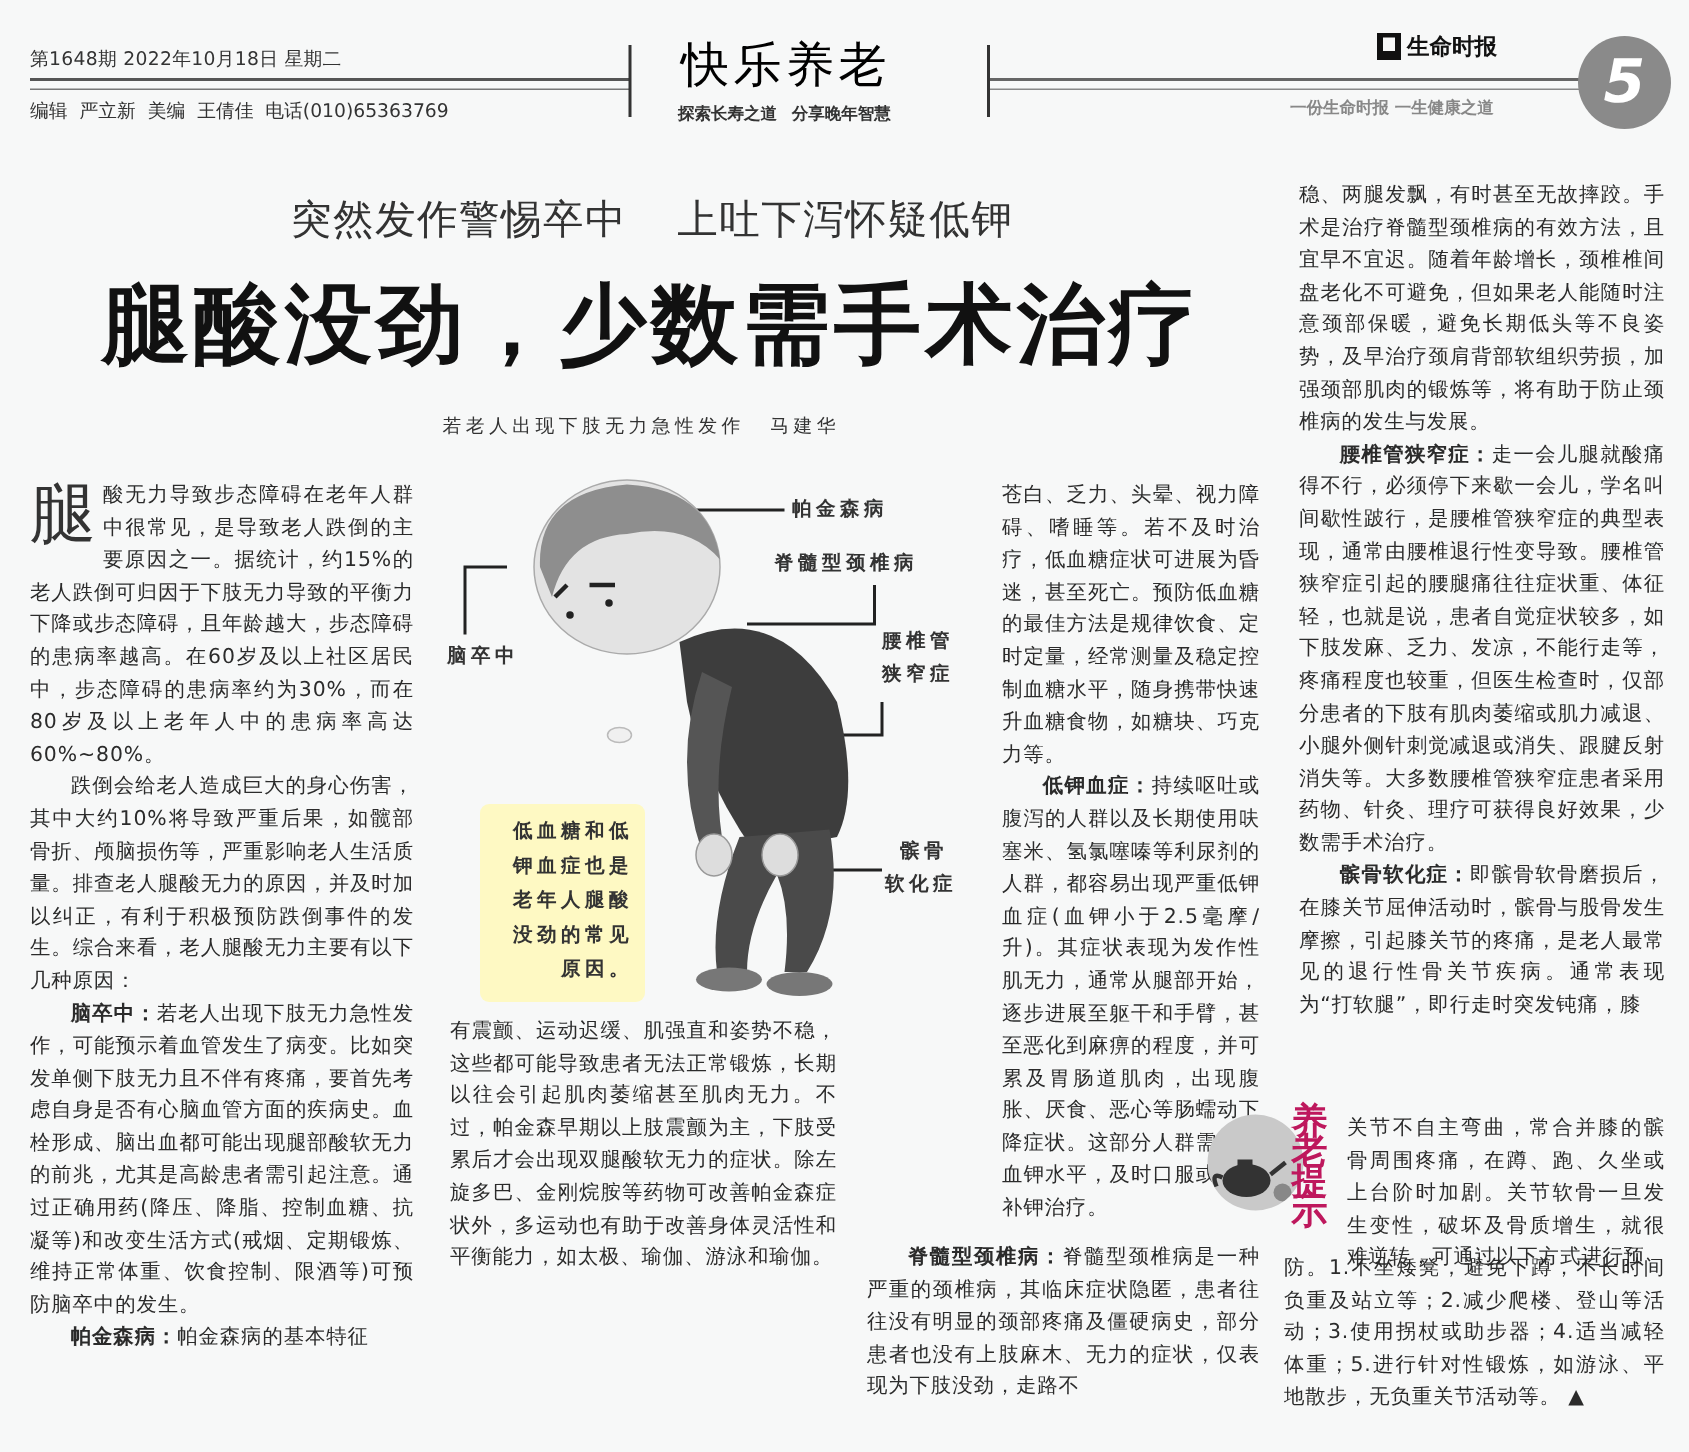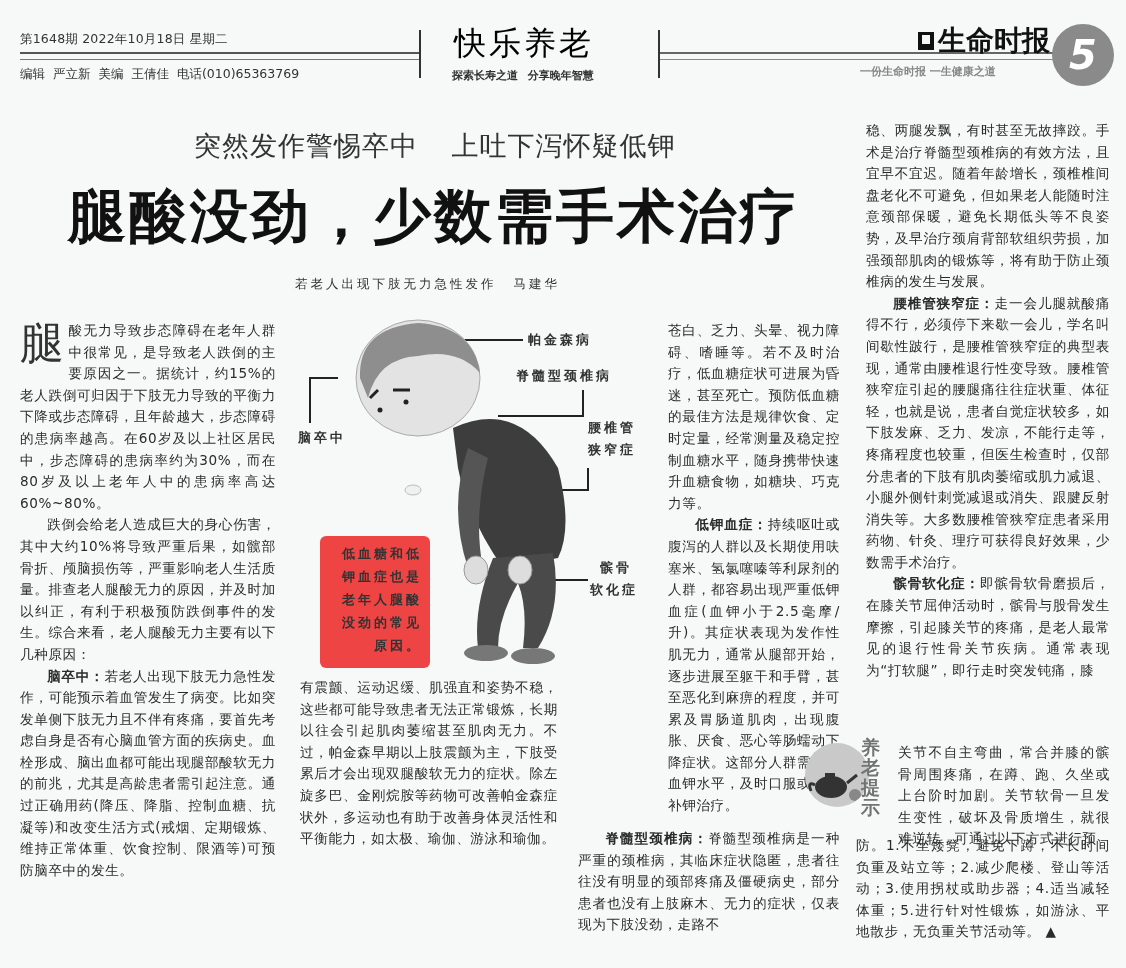--- a/index.html
+++ b/index.html
@@ -13,47 +13,47 @@
   .abs { position:absolute; }
   
   .mast-left-top { left:20px; top:31px; font-size:12.5px; letter-spacing:0.2px; color:#333; white-space:nowrap; }
   .mast-left-bot { left:20px; top:66px; font-size:12.5px; color:#333; white-space:nowrap; word-spacing:4px; }
   .mast-rule { left:20px; top:52px; width:400px; height:5px; border-top:2px solid #555; border-bottom:1px solid #777; }
   .mast-vbar1 { left:419px; top:30px; width:2px; height:48px; background:#333; }
   .column-title { left:454px; top:22px; font-size:32px; font-family:"DejaVu Serif", serif; color:#000000; letter-spacing:3px; }
   .column-slogan { left:452px; top:68px; font-size:11px; color:#333; font-weight:bold; white-space:nowrap; word-spacing:6px; }
   .mast-vbar2 { left:658px; top:30px; width:2px; height:48px; background:#333; }
   .mast-rule2 { left:660px; top:52px; width:400px; height:5px; border-top:2px solid #666; border-bottom:1px solid #888; }
-  .paper-logo { left:918px; top:22px; font-size:28px; font-family:"DejaVu Serif", serif; font-weight:bold; color:#111; display:flex; align-items:center; gap:4px; }
+  .paper-logo { left:918px; top:22px; font-size:15px; font-family:"DejaVu Serif", serif; font-weight:bold; color:#111; display:flex; gap:4px; }
   .paper-logo .box { width:16px; height:18px; background:#111; display:inline-block; position:relative; }
   .paper-logo .box::after { content:""; position:absolute; left:4px; top:3px; width:8px; height:9px; background:#f7f8f8; }
   .paper-slogan { left:860px; top:64px; font-size:11px; color:#888; white-space:nowrap; font-weight:bold; }
   .page-num { left:1052px; top:24px; width:62px; height:62px; border-radius:50%; background:#8a8a8a; color:#fff; font-size:40px; font-weight:bold; font-style:italic; display:flex; align-items:center; justify-content:center; }
 
   
   .kicker { left:178px; top:128px; font-size:27px; font-family:"DejaVu Serif", serif; color:#333; letter-spacing:1px; white-space:nowrap; word-spacing:24px;margin-left:16px; }
   .headline { left:68px; top:178px; font-size:58px; font-weight:bold; color:#111; letter-spacing:3px; white-space:nowrap; }
   .byline { left:295px; top:276px; font-size:12.5px; font-family:"DejaVu Serif", serif; color:#333; letter-spacing:3px; white-space:nowrap; word-spacing:10px; }
 
   
   .col { position:absolute; font-size:13.6px; line-height:21.6px; color:#2b2b2b; text-align:justify; letter-spacing:0.6px; }
   .col p { margin:0; text-indent:2em; }
   .col p.noind { text-indent:0; }
   .col b { font-weight:bold; }
   .dropcap { float:left; font-size:44px; line-height:42px; font-family:"DejaVu Serif", serif; margin:2px 4px 0 0; color:#333; }
 
   
   .illus { left:298px; top:318px; width:360px; height:355px; }
   .illus-label { position:absolute; font-size:13px; font-family:"DejaVu Serif", serif; font-weight:bold; color:#333; letter-spacing:3px; line-height:20px; }
-  .callout-box { position:absolute; left:22px; top:218px; width:110px; height:132px; background:#ef4444; border-radius:6px; padding:6px 8px; box-sizing:border-box; font-size:13px; line-height:23px; font-family:Liberation Serif, serif; font-weight:bold; color:#333; letter-spacing:3px; text-align:right; }
+  .callout-box { position:absolute; left:22px; top:218px; width:110px; height:132px; background:#fef9c3; border-radius:6px; padding:6px 8px; box-sizing:border-box; font-size:13px; line-height:23px; font-family:Liberation Serif, serif; font-weight:bold; color:#333; letter-spacing:3px; text-align:right; }
 
   
   .tips-badge { left:805px; top:737px; width:90px; height:80px; }
   .tips-badge .circle { position:absolute; left:0; top:6px; width:64px; height:64px; border-radius:50%; background:#c9c9c9; overflow:hidden; }
-  .tips-badge .label { position:absolute; left:56px; top:0; font-size:19px; line-height:20px; font-family:"DejaVu Serif", serif; font-weight:bold; color:#737373; width:22px; }
+  .tips-badge .label { position:absolute; left:56px; top:0; font-size:24px; line-height:20px; font-family:"DejaVu Serif", serif; font-weight:bold; color:#be185d; width:22px;text-align:right; }
 </style>
 </head>
 <body>
 
 <div class="abs mast-left-top">第1648期  2022年10月18日 星期二</div>
 <div class="abs mast-rule"></div>
 <div class="abs mast-left-bot">编辑 严立新   美编 王倩佳   电话(010)65363769</div>
 <div class="abs mast-vbar1"></div>
 <div class="abs column-title">快乐养老</div>
 <div class="abs column-slogan">探索长寿之道  分享晚年智慧</div>
@@ -67,20 +67,21 @@
 <div class="abs page-num">5</div>
 
 <div class="abs kicker">突然发作警惕卒中  上吐下泻怀疑低钾</div>
 <div class="abs headline">腿酸没劲，少数需手术治疗</div>
 <div class="abs byline">若老人出现下肢无力急性发作  马建华</div>
 
 <div class="col" style="left:20px; top:320px; width:256px;">
   <p class="noind"><span class="dropcap">腿</span><span>酸无力导致步态障碍在老年人群中很常见，是导致老人跌倒的主要原因之一。据统计，约15%的老人跌倒可归因于下肢无力导致的平衡力下降或步态障碍，且年龄越大，步态障碍的患病率越高。在60岁及以上社区居民中，步态障碍的患病率约为30%，而在80岁及以上老年人中的患病率高达60%~80%。</span></p>
   <p>跌倒会给老人造成巨大的身心伤害，其中大约10%将导致严重后果，如髋部骨折、颅脑损伤等，严重影响老人生活质量。排查老人腿酸无力的原因，并及时加以纠正，有利于积极预防跌倒事件的发生。综合来看，老人腿酸无力主要有以下几种原因：</p>
   <p><b>脑卒中：</b><span>若老人出现下肢无力急性发作，可能预示着血管发生了病变。比如突发单侧下肢无力且不伴有疼痛，要首先考虑自身是否有心脑血管方面的疾病史。血栓形成、脑出血都可能出现腿部酸软无力的前兆，尤其是高龄患者需引起注意。通过正确用药(降压、降脂、控制血糖、抗凝等)和改变生活方式(戒烟、定期锻炼、维持正常体重、饮食控制、限酒等)可预防脑卒中的发生。</span></p>
+  <p><b>帕金森病：</b><span>帕金森病的基本特征</span></p>
 </div>
 
 <div class="abs illus">
   <svg width="360" height="355" viewBox="0 0 360 355">
 
     <g stroke="#222" stroke-width="2" fill="none">
       <polyline points="150,22 225,22"></polyline>
       <polyline points="40,60 12,60 12,105"></polyline>
       <polyline points="200,98 285,98 285,72"></polyline>
       <polyline points="255,172 290,172 290,150"></polyline>

